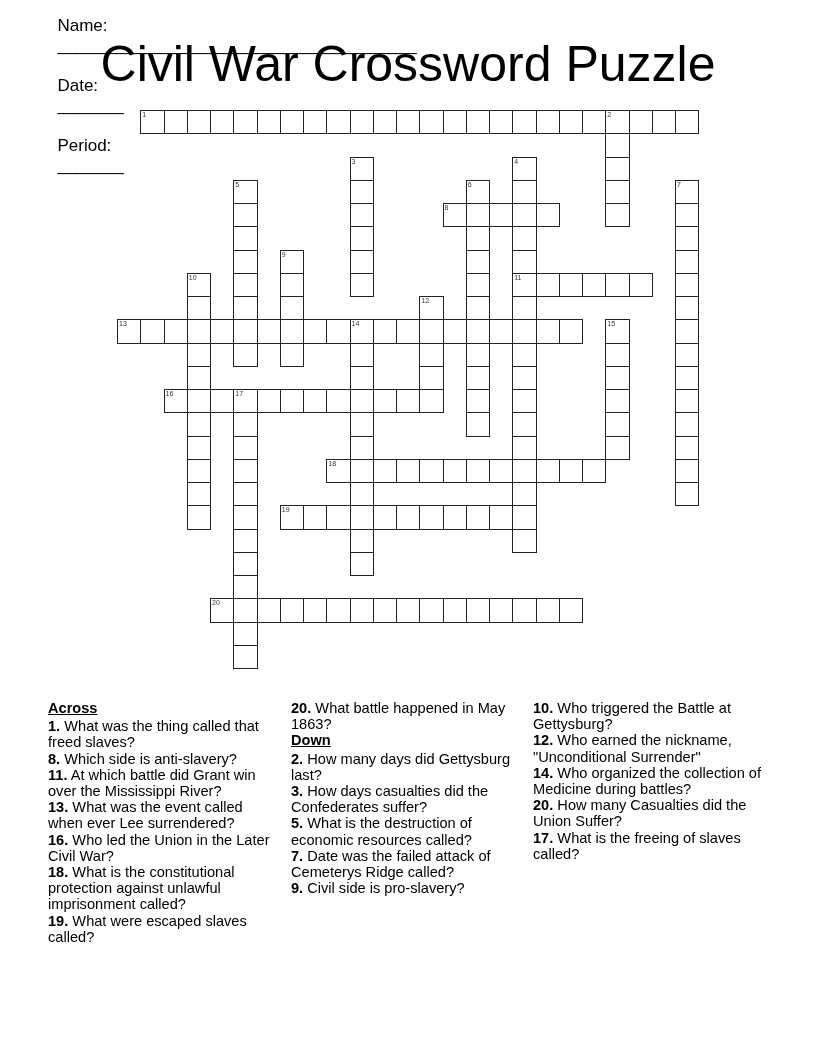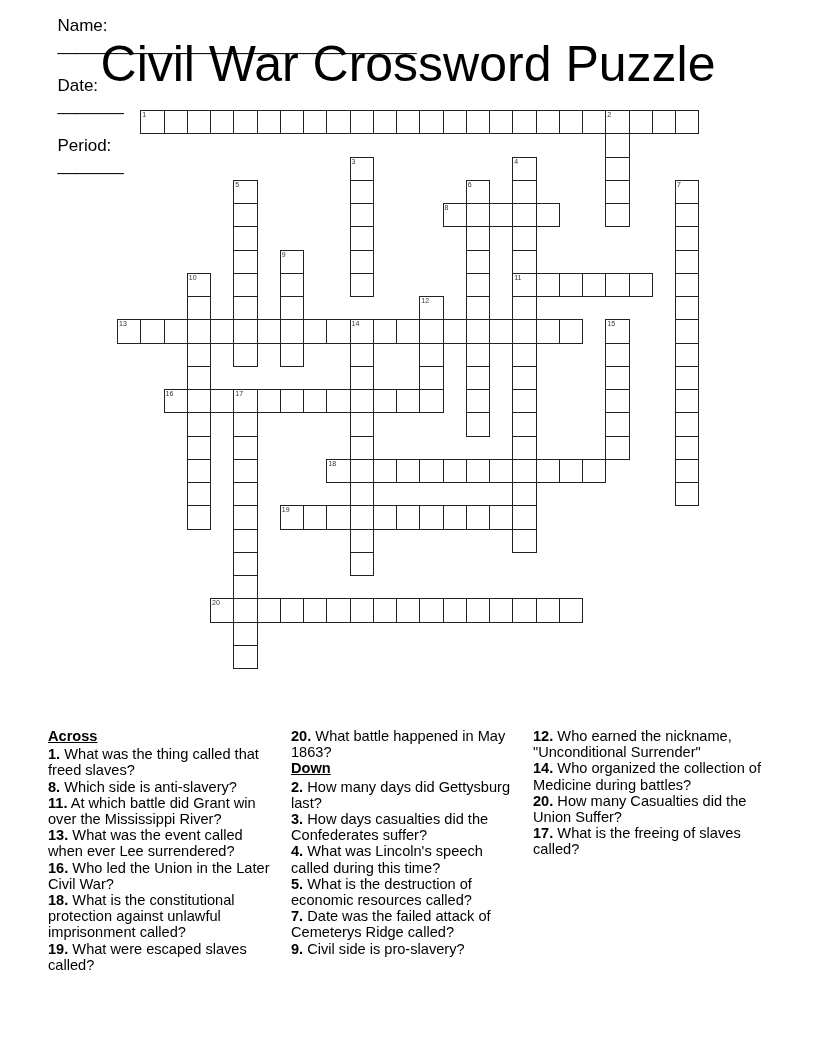--- a/index.html
+++ b/index.html
@@ -6,21 +6,21 @@
   body { width: 816px; height: 1056px; position: relative; overflow: hidden;
          font-family: "Liberation Sans", sans-serif; color: #000; }
   .header-line { position: absolute; top: -4px; left: 48px; font-size: 17px; white-space: pre; }
   .header-line span { display: inline-block; }
   .title { position: absolute; top: 34px; left: 0; width: 816px; text-align: center;
            font-size: 50px; line-height: 60px; }
   #grid { position: absolute; left: 0; top: 0; width: 816px; height: 690px; }
   .cell { position: absolute; box-sizing: border-box; border: 1.4px solid #222;
           background: #fff; }
   .cell .num { position: absolute; left: 1px; top: 0px; font-size: 7px; line-height: 8px; color: #333; }
-  .clues { position: absolute; top: 728px; font-size: 14.6px; line-height: 16.2px; }
+  .clues { position: absolute; top: 700px; font-size: 14.6px; line-height: 16.2px; }
   .clues .heading { font-weight: bold; text-decoration: underline; display: block; margin-bottom: 2px; }
   .clue { display: block; }
   .clue b { font-weight: bold; }
   .col1 { left: 48px; width: 230px; }
   .col2 { left: 291px; width: 230px; }
   .col3 { left: 533px; width: 235px; }
 </style>
 </head>
 <body>
 
@@ -286,24 +286,24 @@
   <span class="clue"><b>16.</b> <span>Who led the Union in the Later Civil War?</span></span>
   <span class="clue"><b>18.</b> <span>What is the constitutional protection against unlawful imprisonment called?</span></span>
   <span class="clue"><b>19.</b> <span>What were escaped slaves called?</span></span>
 </div>
 
 <div class="clues col2">
   <span class="clue"><b>20.</b> <span>What battle happened in May 1863?</span></span>
   <span class="heading">Down</span>
   <span class="clue"><b>2.</b> <span>How many days did Gettysburg last?</span></span>
   <span class="clue"><b>3.</b> <span>How days casualties did the Confederates suffer?</span></span>
-  <span class="clue"><b>4.</b> <span>What was Lincoln's speech called during this time?</span></span>
   <span class="clue"><b>5.</b> <span>What is the destruction of economic resources called?</span></span>
   <span class="clue"><b>7.</b> <span>Date was the failed attack of Cemeterys Ridge called?</span></span>
   <span class="clue"><b>9.</b> <span>Civil side is pro-slavery?</span></span>
 </div>
 
 <div class="clues col3">
+  <span class="clue"><b>10.</b> <span>Who triggered the Battle at Gettysburg?</span></span>
   <span class="clue"><b>12.</b> <span>Who earned the nickname, "Unconditional Surrender"</span></span>
   <span class="clue"><b>14.</b> <span>Who organized the collection of Medicine during battles?</span></span>
   <span class="clue"><b>20.</b> <span>How many Casualties did the Union Suffer?</span></span>
   <span class="clue"><b>17.</b> <span>What is the freeing of slaves called?</span></span>
 </div>
 
 </body></html>

